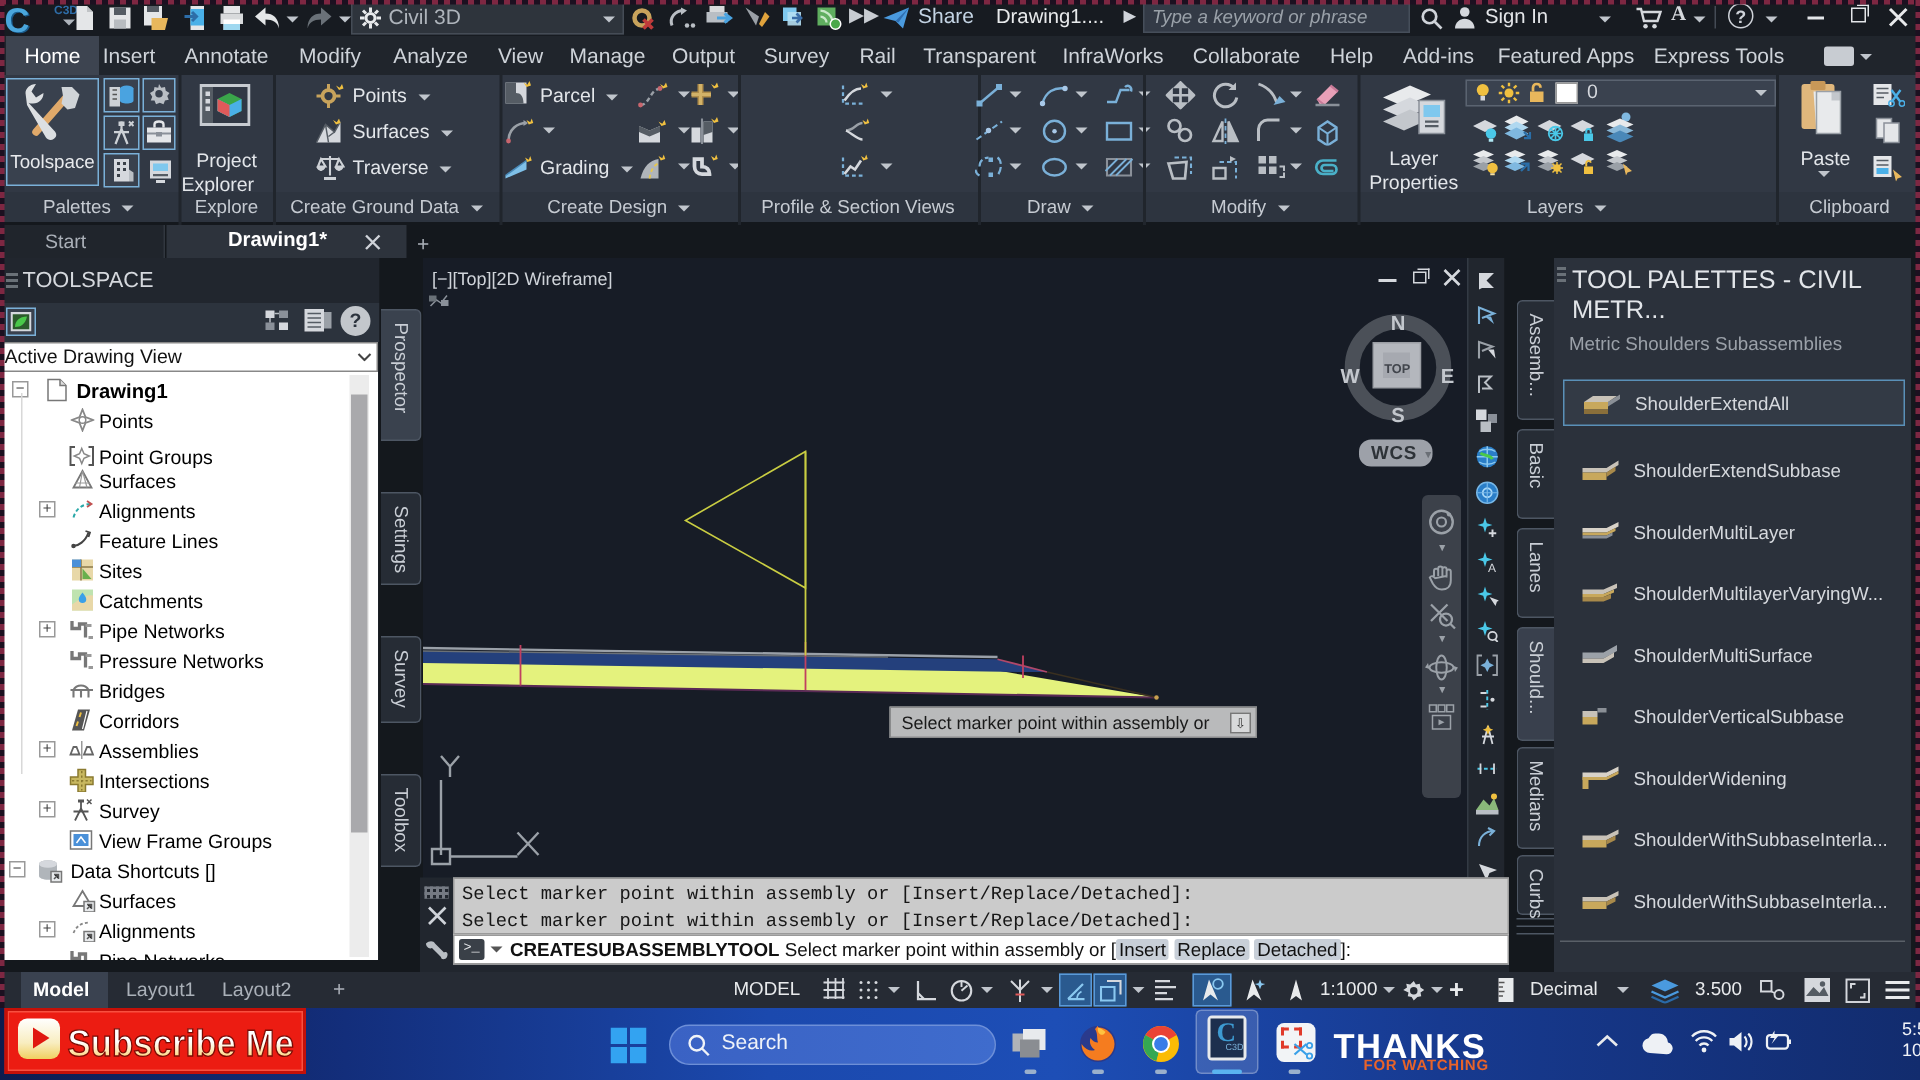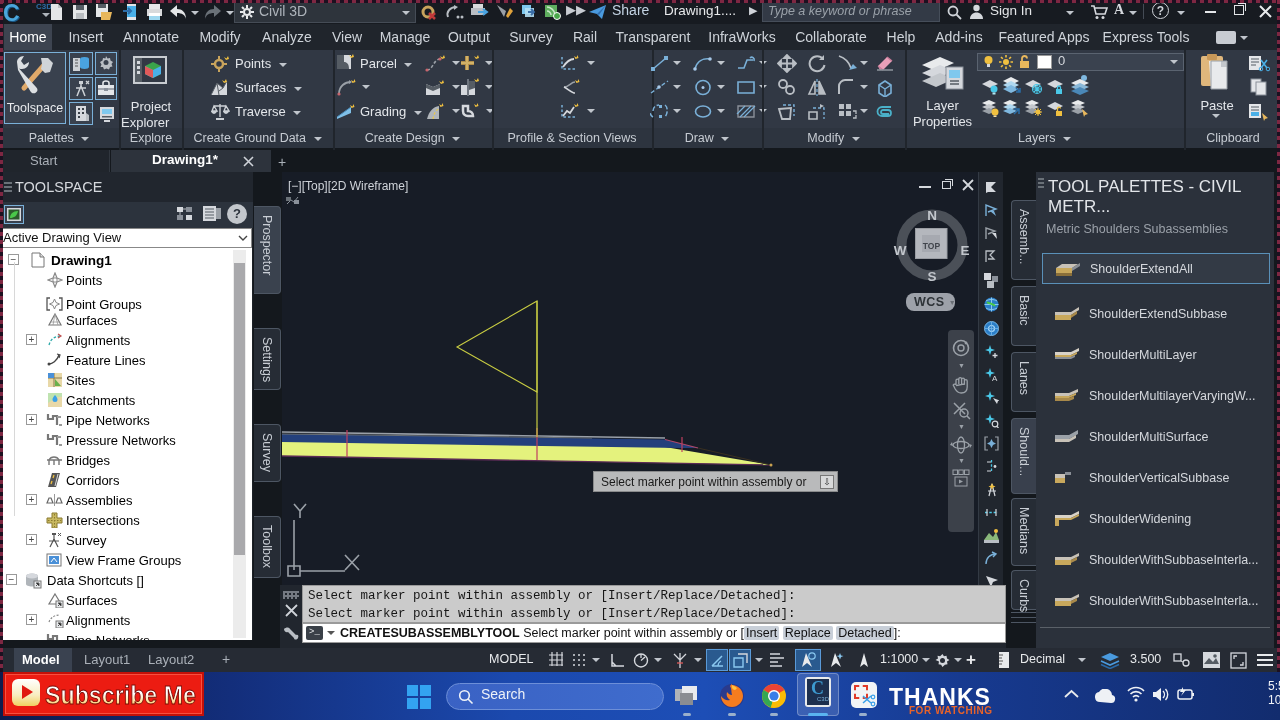--- a/index.html
+++ b/index.html
@@ -164,21 +164,21 @@
   <div class="abs" style="left:1152px;top:2px;width:17px;height:17px;border:1.5px solid #cfd3d9;border-radius:50%;color:#cfd3d9;font-size:12px;text-align:center;line-height:16px;font-weight:bold">?</div>
   <div class="caretA" style="left:1177px;top:11px"></div>
   <div class="abs" style="left:1205px;top:11px;width:11px;height:2px;background:#e4e6e9"></div>
   <div class="abs" style="left:1234px;top:5px;width:10px;height:10px;border:1.5px solid #e4e6e9"></div>
   <div class="abs" style="left:1238px;top:3px;width:8px;height:8px;border-top:1.5px solid #e4e6e9;border-right:1.5px solid #e4e6e9"></div>
   <svg class="abs" style="left:1258px;top:4px" width="15" height="15" viewBox="0 0 15 15">
       <path d="M2 2l11 11M13 2 2 13" stroke="#e8eaec" stroke-width="2"></path>
     </svg>
 </div>
 <div class="abs" id="tabrow">
-  <div class="rtab active" style="left:4px;width:48px">Home</div>
+  <div class="rtab active" style="left:4px;width:62px">Home</div>
   <div class="rtab" style="left:58px;width:56px">Insert</div>
   <div class="rtab" style="left:114px;width:74px">Annotate</div>
   <div class="rtab" style="left:188px;width:64px">Modify</div>
   <div class="rtab" style="left:252px;width:70px">Analyze</div>
   <div class="rtab" style="left:322px;width:50px">View</div>
   <div class="rtab" style="left:372px;width:66px">Manage</div>
   <div class="rtab" style="left:438px;width:62px">Output</div>
   <div class="rtab" style="left:500px;width:62px">Survey</div>
   <div class="rtab" style="left:562px;width:46px">Rail</div>
   <div class="rtab" style="left:608px;width:90px">Transparent</div>

